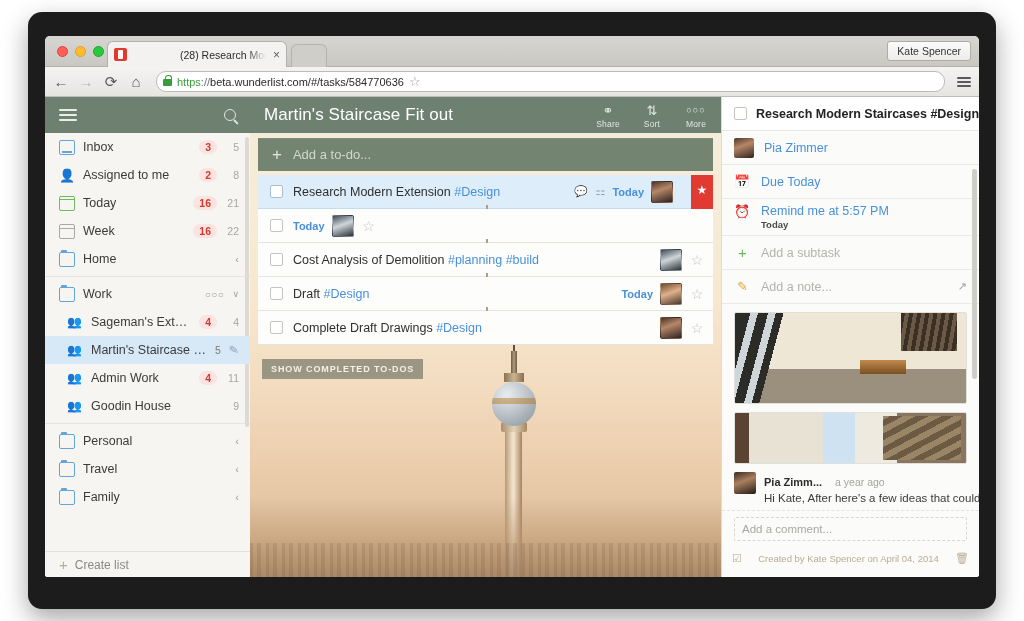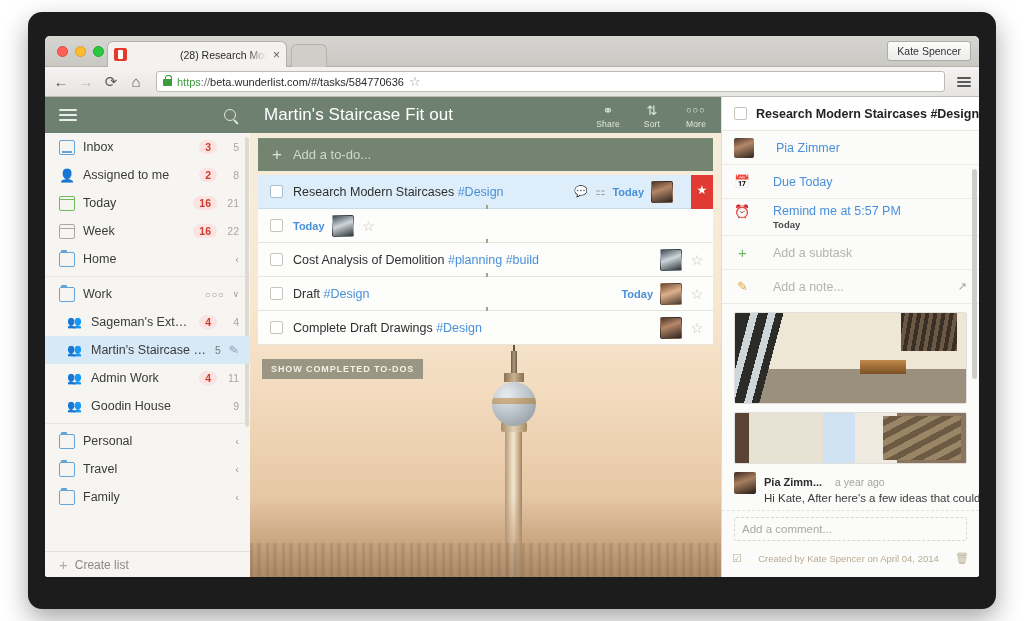--- a/index.html
+++ b/index.html
@@ -84,21 +84,21 @@
 
   .toolbar {
     height: 30px; background: linear-gradient(#f4f3f1,#e6e5e2);
     border-bottom: 1px solid #bdbcb7;
     display: flex; align-items: center; padding: 0 8px; gap: 9px;
   }
   .nav-ico { width: 16px; text-align: center; font-size: 15px; color: #5a5a5a; line-height: 1; }
   .nav-ico.dim { color: #b9b8b4; }
   .omnibox {
     flex: 1 1 auto; height: 21px; margin: 0 3px;
-    background: #fff; border: 1px solid #bcbbb6; border-radius: 3px;
+    background: #fff; border: 1px solid #bcbbb6; border-radius: 10px;
     display: flex; align-items: center; padding: 0 6px; gap: 5px;
   }
   .lock {
     width: 9px; height: 7px; background: #3b9c3b; border-radius: 1px;
     position: relative; flex: 0 0 auto; margin-top: 1px;
   }
   .lock:before {
     content: ""; position: absolute; left: 2px; top: -4px;
     width: 5px; height: 5px; border: 1.4px solid #3b9c3b;
     border-bottom: none; border-radius: 3px 3px 0 0;
@@ -350,21 +350,21 @@
     border-left: 1px solid #ddddd7;
   }
   .d-head {
     height: 34px; display: flex; align-items: center; gap: 9px;
     padding: 0 0 0 12px; border-bottom: 1px solid #e8e7e2; background: #fff;
   }
   .d-title { flex: 1 1 auto; font-size: 12.5px; color: #232323; font-weight: bold; white-space: nowrap; }
 
   .d-body { flex: 1 1 auto; overflow: hidden; position: relative; }
   .d-row {
-    min-height: 34px; display: flex; align-items: center; gap: 22px;
+    min-height: 34px; display: flex; align-items: center; gap: 10px;
     padding: 0 12px; border-bottom: 1px solid #eceae5; font-size: 12.5px;
   }
   .d-row.tall { padding-top: 5px; padding-bottom: 5px; align-items: flex-start; }
   .d-link { color: #4a90d9; }
   .d-mute { color: #b4b3ae; }
   .d-sub { font-size: 9.5px; color: #4a4a4a; font-weight: bold; margin-top: 1px; }
   .d-ico { width: 17px; flex: 0 0 auto; text-align: center; font-size: 13px; }
   .d-av {
     width: 20px; height: 20px; border-radius: 2px; flex: 0 0 auto;
     background: linear-gradient(160deg,#4b3528 0%,#b58768 40%,#2e2320 100%);
@@ -610,21 +610,21 @@
 
         <div class="add-todo">
           <span class="add-plus">+</span>
           <span class="add-ph">Add a to-do...</span>
         </div>
 
         <div class="todo-list">
 
           <div class="todo sel nodot">
             <span class="chk"></span>
-            <span class="todo-title"><span>Research Modern Staircases</span> <span class="tag">#Design</span></span>
+            <span class="todo-title"><span>Research Modern Extension</span> <span class="tag">#Design</span></span>
             <span class="todo-right">
               <span class="mini-ico">💬</span>
               <span class="mini-ico">⚏</span>
               <span class="due">Today</span>
               <span class="t-av av-pia"></span>
             </span>
             <span class="ribbon"><span>★</span></span>
           </div>
 
           <div class="todo">

